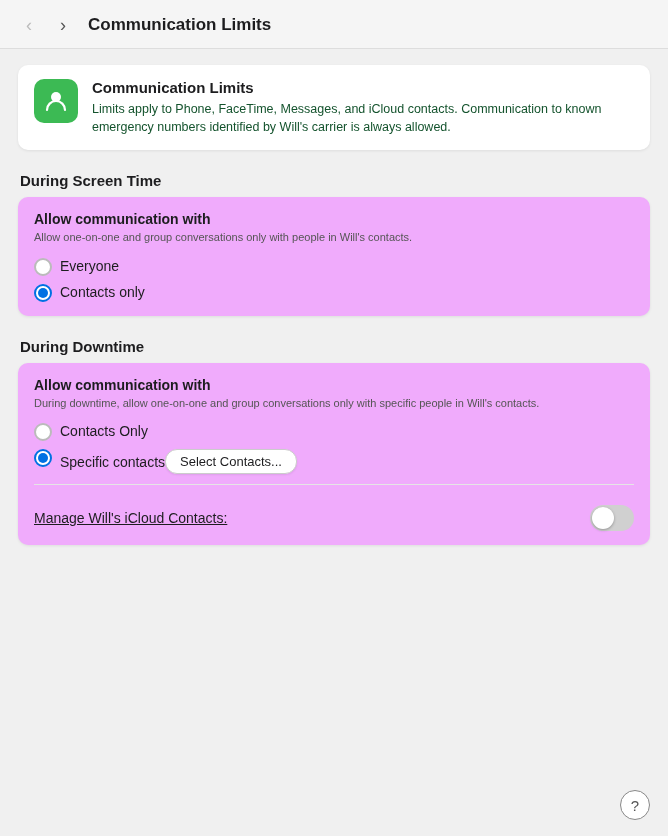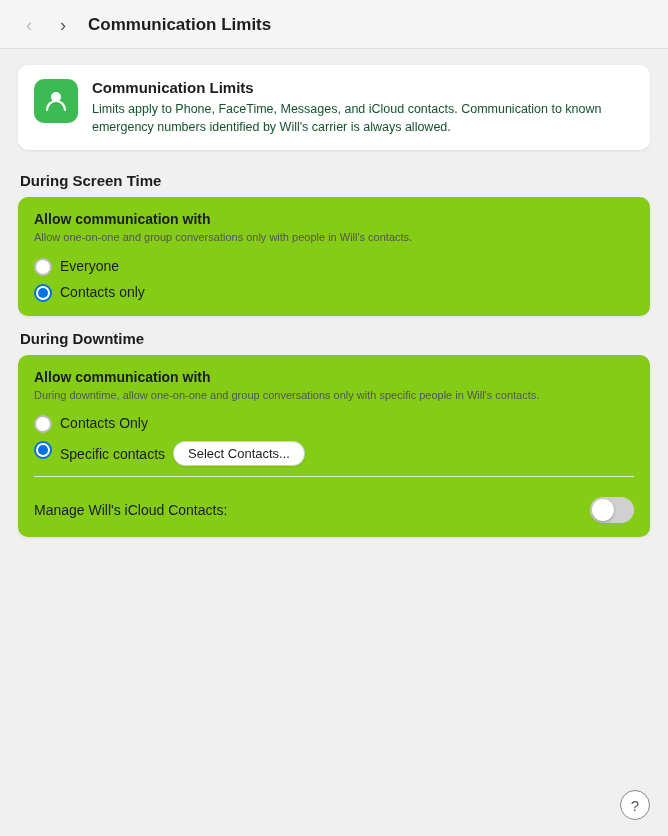--- a/index.html
+++ b/index.html
@@ -91,24 +91,24 @@
     .section-header {
       font-size: 15px;
       font-weight: 700;
       color: #1d1d1f;
       margin-bottom: 8px;
       padding-left: 2px;
     }
 
     
     .settings-card {
-      background: #84cc16;
+      background: #f0abfc;
       border-radius: 10px;
       padding: 14px 16px;
-      margin-bottom: 14px;
+      margin-bottom: 22px;
       box-shadow: 0 1px 3px rgba(0,0,0,0.08);
     }
     .card-title {
       font-size: 14px;
       font-weight: 600;
       margin-bottom: 3px;
       color: #1d1d1f;
     }
     .card-subtitle {
       font-size: 11px;
@@ -153,21 +153,21 @@
     }
     .radio-label {
       font-size: 14px;
       color: #1d1d1f;
     }
 
     
     .radio-item-with-btn {
       display: flex;
       align-items: center;
-      gap: 8px;
+      gap: 0;
     }
     .select-contacts-btn {
       padding: 4px 14px;
       background: white;
       border: 1px solid #ccc;
       border-radius: 12px;
       font-size: 13px;
       color: #1d1d1f;
       cursor: pointer;
       box-shadow: 0 1px 2px rgba(0,0,0,0.08);
@@ -183,20 +183,21 @@
     
     .toggle-row {
       display: flex;
       align-items: center;
       justify-content: space-between;
       padding-top: 10px;
     }
     .toggle-label {
       font-size: 14px;
       color: #1d1d1f;
+      text-decoration: underline;
     }
     .toggle-switch {
       width: 44px;
       height: 26px;
       background: #d0d0d0;
       border-radius: 13px;
       position: relative;
       cursor: pointer;
       flex-shrink: 0;
     }

